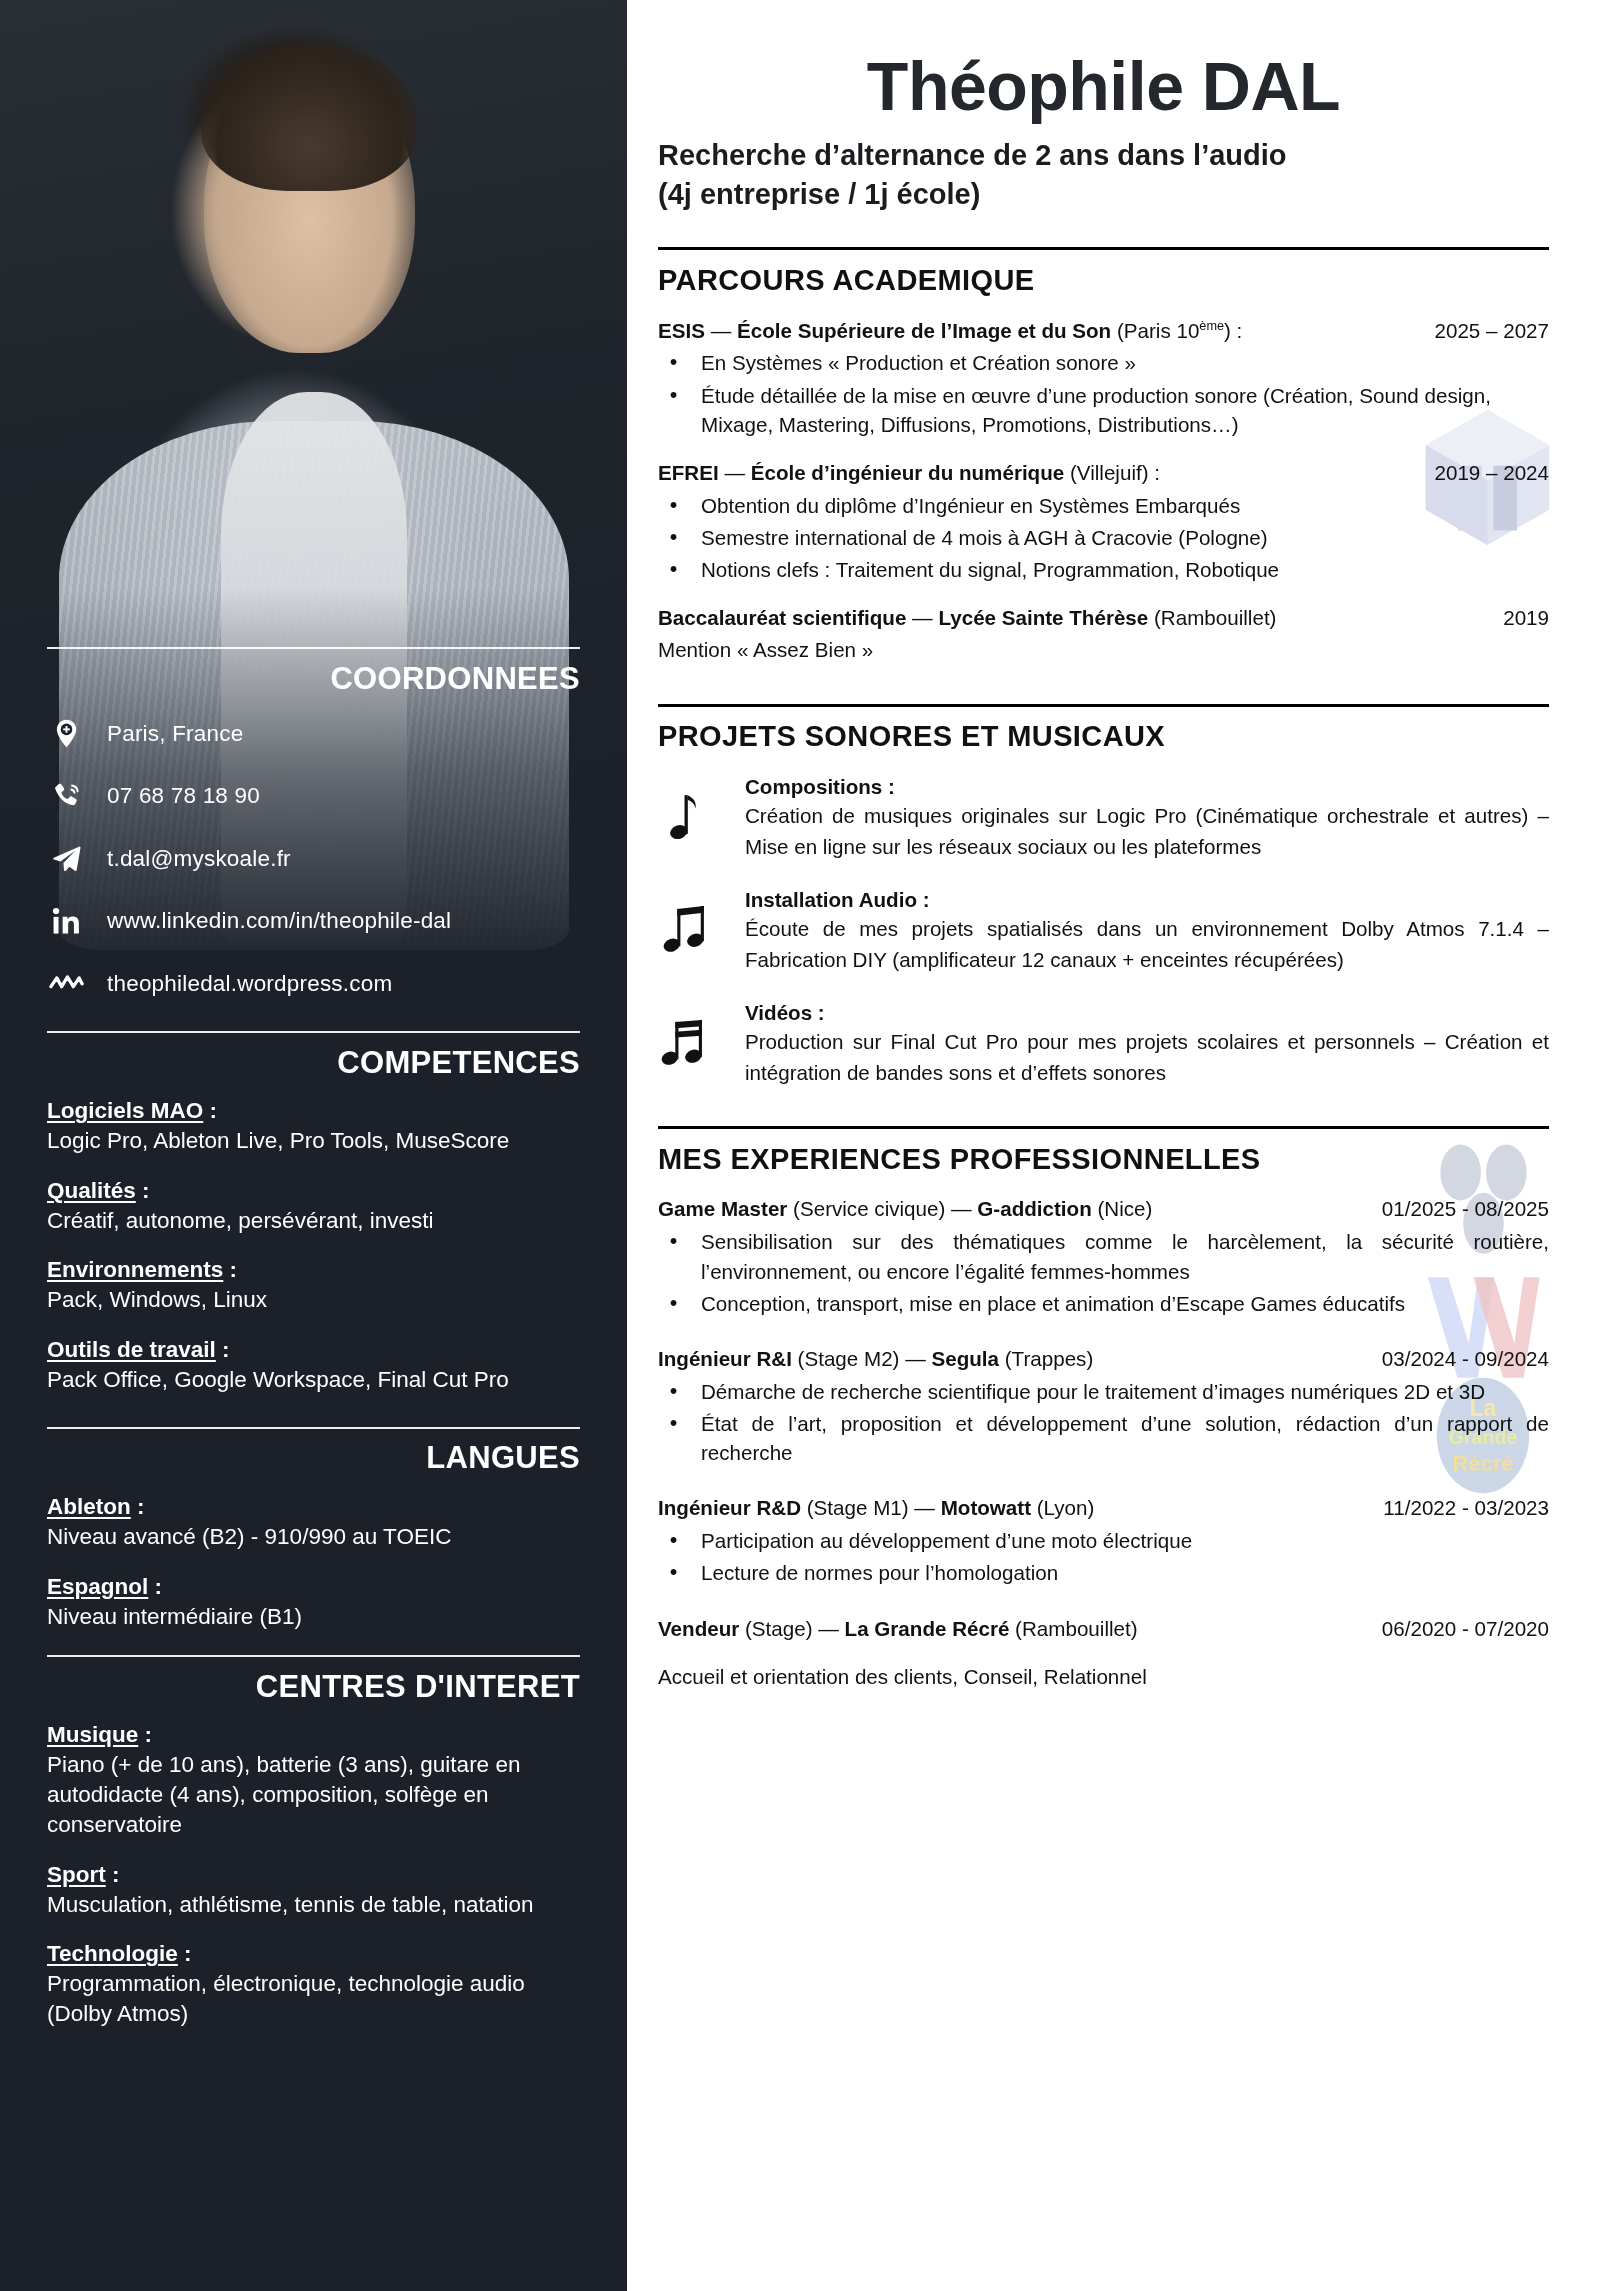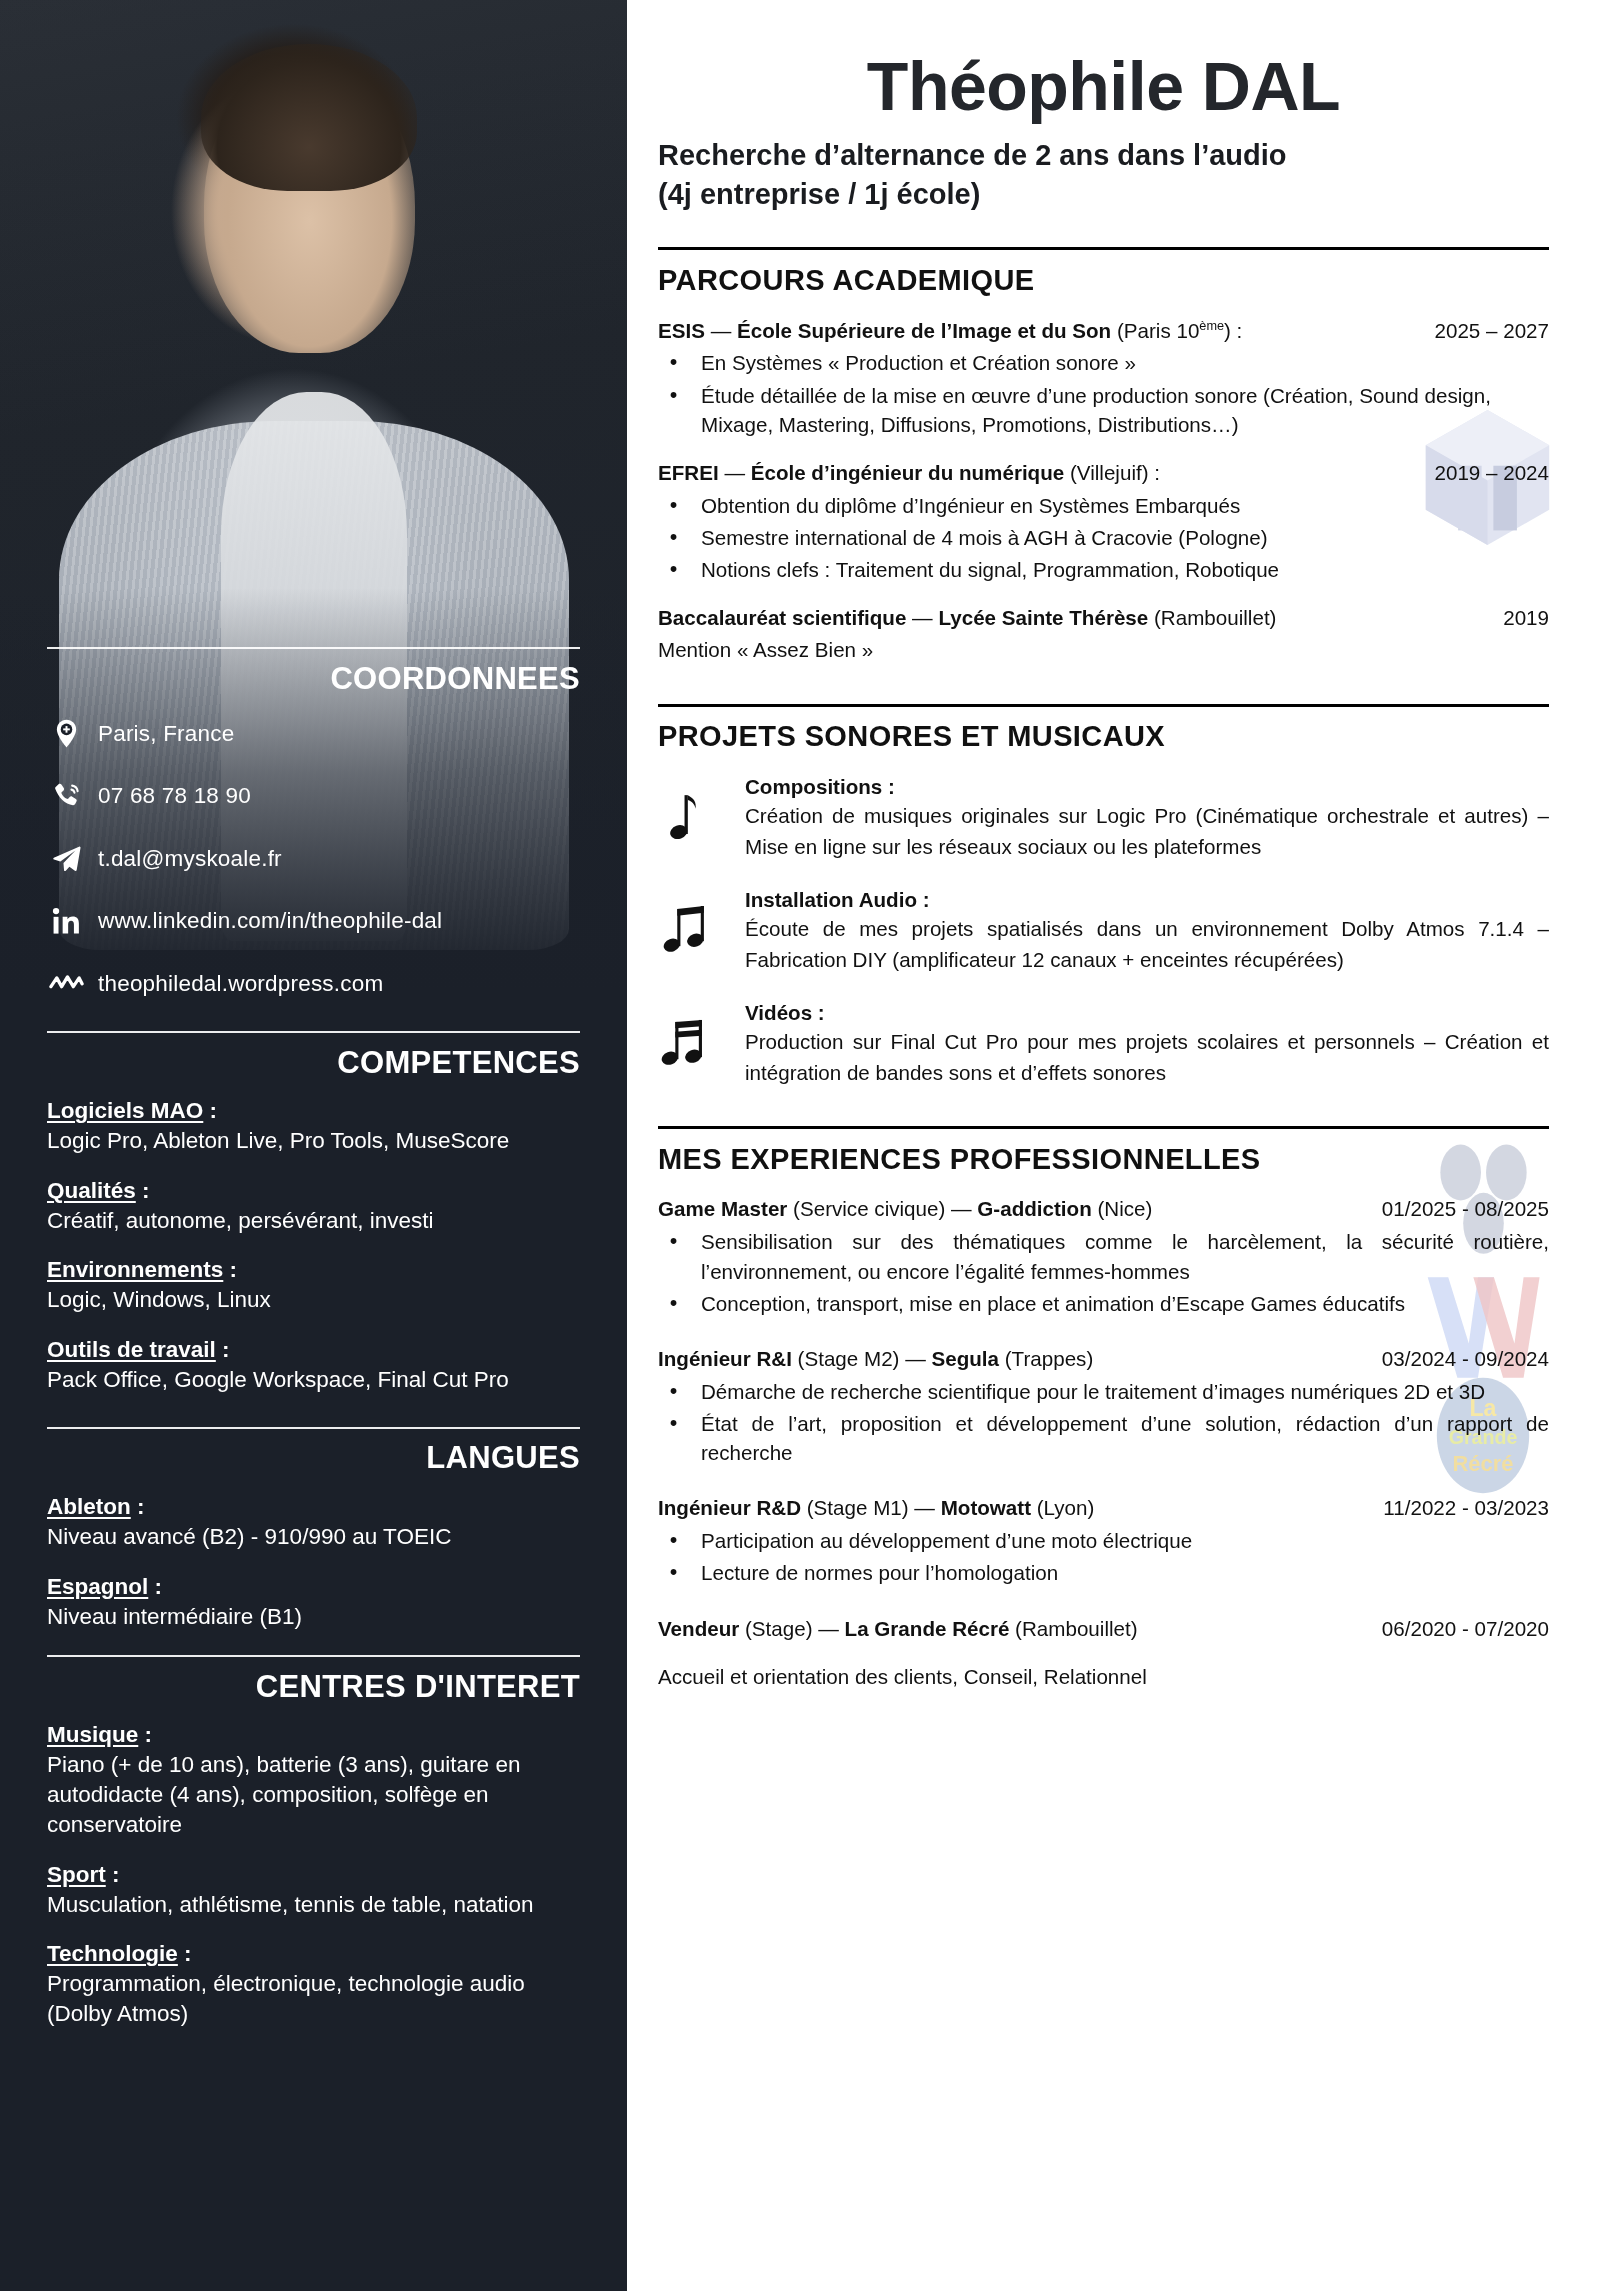--- a/index.html
+++ b/index.html
@@ -68,21 +68,21 @@
   .sb-block { position:relative; }
 
   .sb-rule { height:2px; background:#ffffff; margin:0 0 11.8px 0; width:100%; opacity:.92; }
 
   .sb-title {
     font-size:31px; font-weight:700; letter-spacing:0.3px;
     color:#ffffff; margin-bottom:17.6px;text-align:right;
   }
 
   
-  .contact-row { display:flex; align-items:center; gap:12px; margin-bottom:23.5px; }
+  .contact-row { display:flex; align-items:center; gap:21px; margin-bottom:23.5px; }
   .contact-ico {
     width:39px; min-width:39px; height:39px;
     display:flex; align-items:center; justify-content:center;
     color:#ffffff;
   }
   .contact-ico svg { display:block; }
   .contact-txt { font-size:22.5px; color:#fff; letter-spacing:0.2px; }
 
   
   .grp { margin-bottom:21.6px; }
@@ -217,21 +217,21 @@
         <div class="grp">
           <div><span class="grp-label"><span class="u">Logiciels MAO</span><span> :</span></span></div>
           <div class="grp-val">Logic Pro, Ableton Live, Pro Tools, MuseScore</div>
         </div>
         <div class="grp">
           <div><span class="grp-label"><span class="u">Qualités</span><span> :</span></span></div>
           <div class="grp-val">Créatif, autonome, persévérant, investi</div>
         </div>
         <div class="grp">
           <div><span class="grp-label"><span class="u">Environnements</span><span> :</span></span></div>
-          <div class="grp-val">Logic, Windows, Linux</div>
+          <div class="grp-val">Pack, Windows, Linux</div>
         </div>
         <div class="grp">
           <div><span class="grp-label"><span class="u">Outils de travail</span><span> :</span></span></div>
           <div class="grp-val">Pack Office, Google Workspace, Final Cut Pro</div>
         </div>
       </div>
 
       <div class="sb-block" style="margin-top:32px;">
         <div class="sb-rule"></div>
         <div class="sb-title">LANGUES</div>

